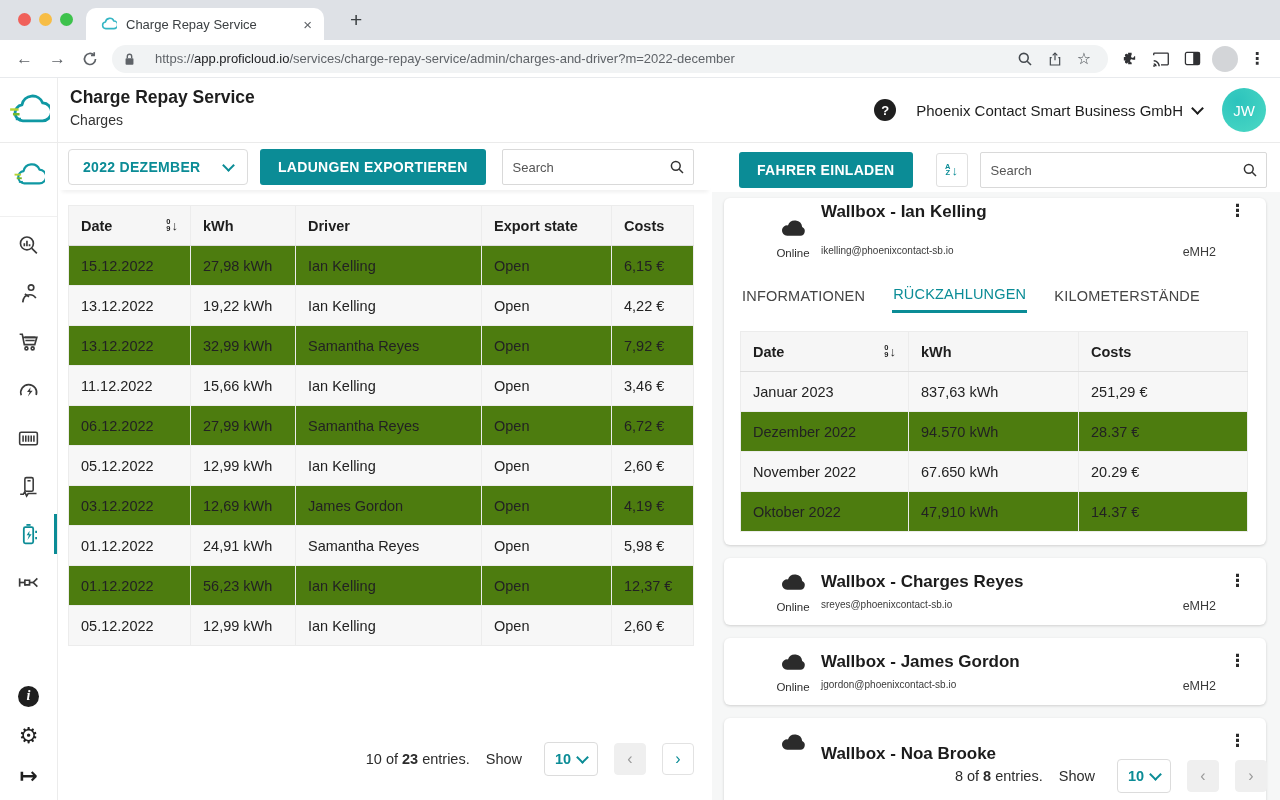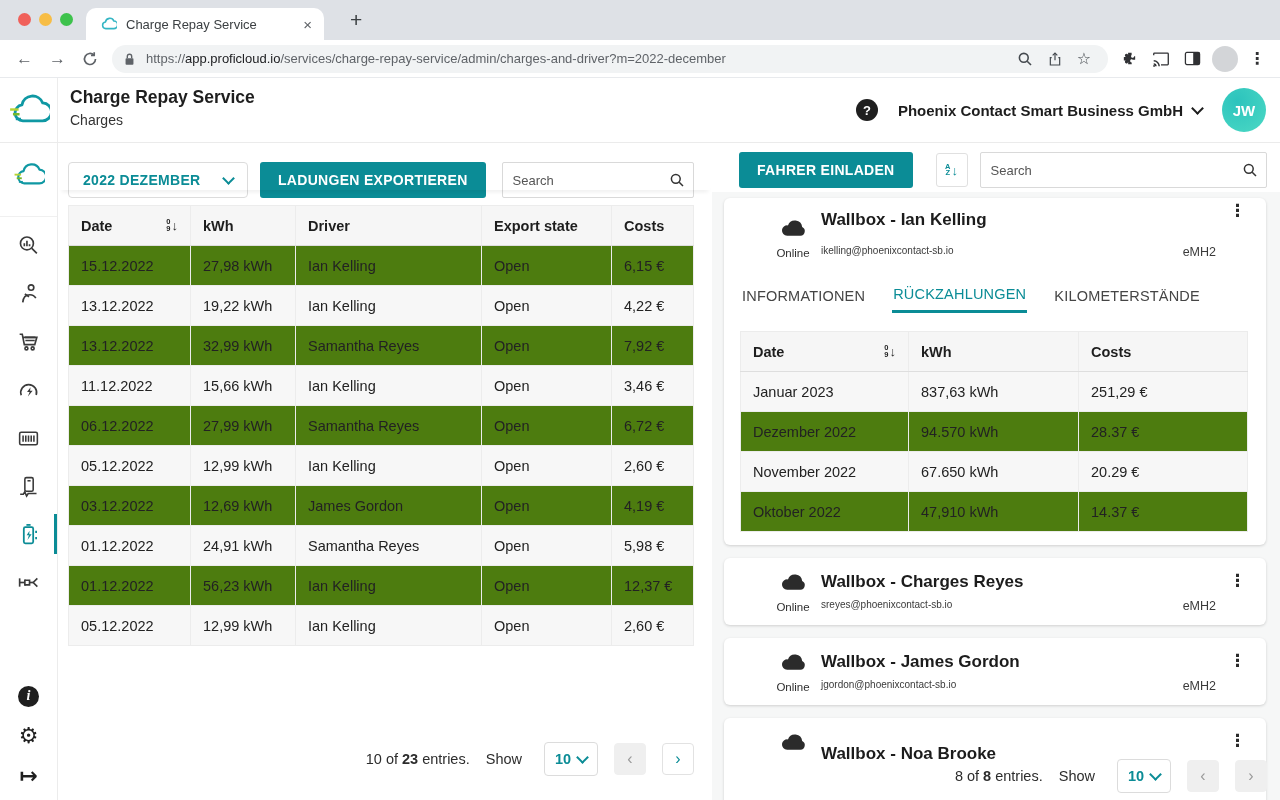--- a/index.html
+++ b/index.html
@@ -18,55 +18,55 @@
         border-radius:10px 10px 0 0;display:flex;align-items:center;padding:0 10px 0 14px;box-sizing:border-box;gap:9px}
   .btab-title{font-size:13px;color:#3c4043;flex:1;white-space:nowrap;overflow:hidden}
   .btab-close{border:none;background:none;font-size:15px;color:#5f6368;padding:0 2px}
   .newtab{position:absolute;left:344px;top:7px;border:none;background:none;font-size:21px;color:#3c4043}
 
   .toolbar{position:absolute;top:40px;left:0;right:0;height:38px;background:#fff;
            border-bottom:1px solid #e8eaed;display:flex;align-items:center;padding:0 8px;box-sizing:border-box}
   .navbtn{border:none;background:none;font-size:17px;color:#5f6368;padding:0 8px}
   .urlbar{flex:1;height:28px;background:#f1f3f4;border-radius:14px;display:flex;align-items:center;
           padding:0 10px 0 12px;margin:0 6px;font-size:13px;color:#5f6368;min-width:0}
-  .url-text{flex:1;white-space:nowrap;overflow:hidden;margin-left:11px}
+  .url-text{flex:1;white-space:nowrap;overflow:hidden;margin-left:20px}
   .url-host{color:#202124}
   .pillicon{border:none;background:none;padding:0 7px}
   .chrome-right{display:flex;align-items:center}
   .chrome-avatar{width:26px;height:26px;border-radius:50%;background:#d3d5d8;border:none;margin:0 4px}
 
   
   .appheader{position:absolute;top:78px;left:0;right:0;height:64px;background:#fff;border-bottom:1px solid #ebebeb;z-index:3}
   .logobox{position:absolute;left:0;top:0;width:57px;height:64px;display:flex;align-items:center;justify-content:center;border-right:1px solid #ececec}
   .htitle{position:absolute;left:70px;top:9px;font-size:17.5px;font-weight:700;color:#1e1e1e}
   .hsub{position:absolute;left:70px;top:34px;font-size:14px;color:#333}
   .hright{position:absolute;right:14px;top:0;height:64px;display:flex;align-items:center;gap:14px}
   .helpbtn{width:22px;height:22px;border-radius:50%;background:#1f1f1f;color:#fff;border:none;
            font-size:13px;font-weight:700;display:flex;align-items:center;justify-content:center}
-  .company{border:none;background:none;font-size:15px;font-weight:700;color:#1d1d1d;display:flex;align-items:center;gap:10px}
+  .company{border:none;background:none;font-size:15px;font-weight:400;color:#1d1d1d;display:flex;align-items:center;gap:10px}
   .chev{display:inline-block;width:7px;height:7px;border-right:2px solid currentColor;border-bottom:2px solid currentColor;
         transform:rotate(45deg);margin-top:-4px}
-  .avatar{width:44px;height:44px;border-radius:50%;border:none;color:#fff;font-size:15px;font-weight:700;
+  .avatar{width:44px;height:44px;border-radius:50%;border:none;color:#fff;font-size:15px;font-weight:400;
           background:radial-gradient(circle at 35% 30%,#2cc3bd,#4cd9c4);display:flex;align-items:center;justify-content:center}
 
   
   .sidebar{position:absolute;top:142px;left:0;width:57px;bottom:0;background:#fff;border-right:1px solid #ececec;z-index:2}
   .side-item{position:absolute;left:0;width:57px;height:44px;display:flex;align-items:center;justify-content:center;
              background:none;border:none;padding:0}
   .side-item.active::after{content:"";position:absolute;right:0;top:2px;bottom:2px;width:3px;background:#0b8c96}
   .side-sep{position:absolute;left:0;top:74px;width:57px;border-bottom:1px solid #f0f0f0}
   .infoicon{width:21px;height:21px;border-radius:50%;background:#1f1f1f;color:#fff;
             font-family:"Liberation Serif","DejaVu Serif",serif;font-style:italic;font-weight:700;font-size:14px;
             display:flex;align-items:center;justify-content:center}
   .gearglyph{font-size:22px;color:#1f1f1f;line-height:1}
   .logoutglyph{font-size:22px;font-weight:700;color:#1f1f1f;line-height:1}
 
   
   .lp{position:absolute;left:60px;top:142px;width:650px;bottom:0;background:#fff}
-  .lp-toolbar{position:absolute;top:20px;left:8px;right:16px;height:36px;display:flex;align-items:flex-end}
+  .lp-toolbar{position:absolute;top:7px;left:8px;right:16px;height:36px;display:flex;align-items:flex-end}
   .lp-shadow{position:absolute;top:42px;left:0;right:0;height:6px;box-shadow:0 3px 4px -2px rgba(0,0,0,.14)}
   .filterbtn{height:36px;padding:0 14px;min-width:180px;background:#fff;border:1px solid #dcdcdc;border-radius:4px;
              color:#0b8c96;font-size:14px;font-weight:700;letter-spacing:.3px;display:flex;align-items:center;justify-content:space-between;gap:14px}
   .primarybtn{height:36px;margin-left:12px;padding:0 18px;background:#0b8c96;border:none;border-radius:3px;
               color:#fff;font-size:14px;font-weight:700;letter-spacing:.3px}
   .searchwrap{position:relative;margin-left:16px;flex:1;height:36px}
   .searchwrap input{width:100%;height:100%;box-sizing:border-box;border:1px solid #d9d9d9;border-radius:2px;
                     padding:0 32px 0 10px;font-size:13px;color:#333;font-family:inherit;background:#fff}
   .searchwrap input::placeholder{color:#555}
   .searchwrap .mag{position:absolute;right:9px;top:10px}
@@ -453,21 +453,21 @@
     </div>
   </div>
 
   <div class="card" style="top:56px;height:347px">
     <span class="wcloud" style="top:20px">
       <svg width="27" height="20" viewBox="0 0 24 18">
           <path d="M18.3 16H6.2a4.7 4.7 0 1 1 .8-9.35A6.6 6.6 0 0 1 19.8 8.2 4.1 4.1 0 0 1 18.3 16z" fill="#2b2b2b"></path>
         </svg>
     </span>
     <span class="wstatus" style="top:49px">Online</span>
-    <span class="wtitle" style="top:12px">Wallbox - Ian Kelling</span>
+    <span class="wtitle" style="top:4px">Wallbox - Ian Kelling</span>
     <span class="wemail" style="top:47px">ikelling@phoenixcontact-sb.io</span>
     <span class="wmodel" style="top:47px">eMH2</span>
     <button class="kebab">⋮</button>
 
     <div class="tabsrow">
       <button class="tabbtn">INFORMATIONEN</button>
       <button class="tabbtn active">RÜCKZAHLUNGEN</button>
       <button class="tabbtn">KILOMETERSTÄNDE</button>
     </div>
 

